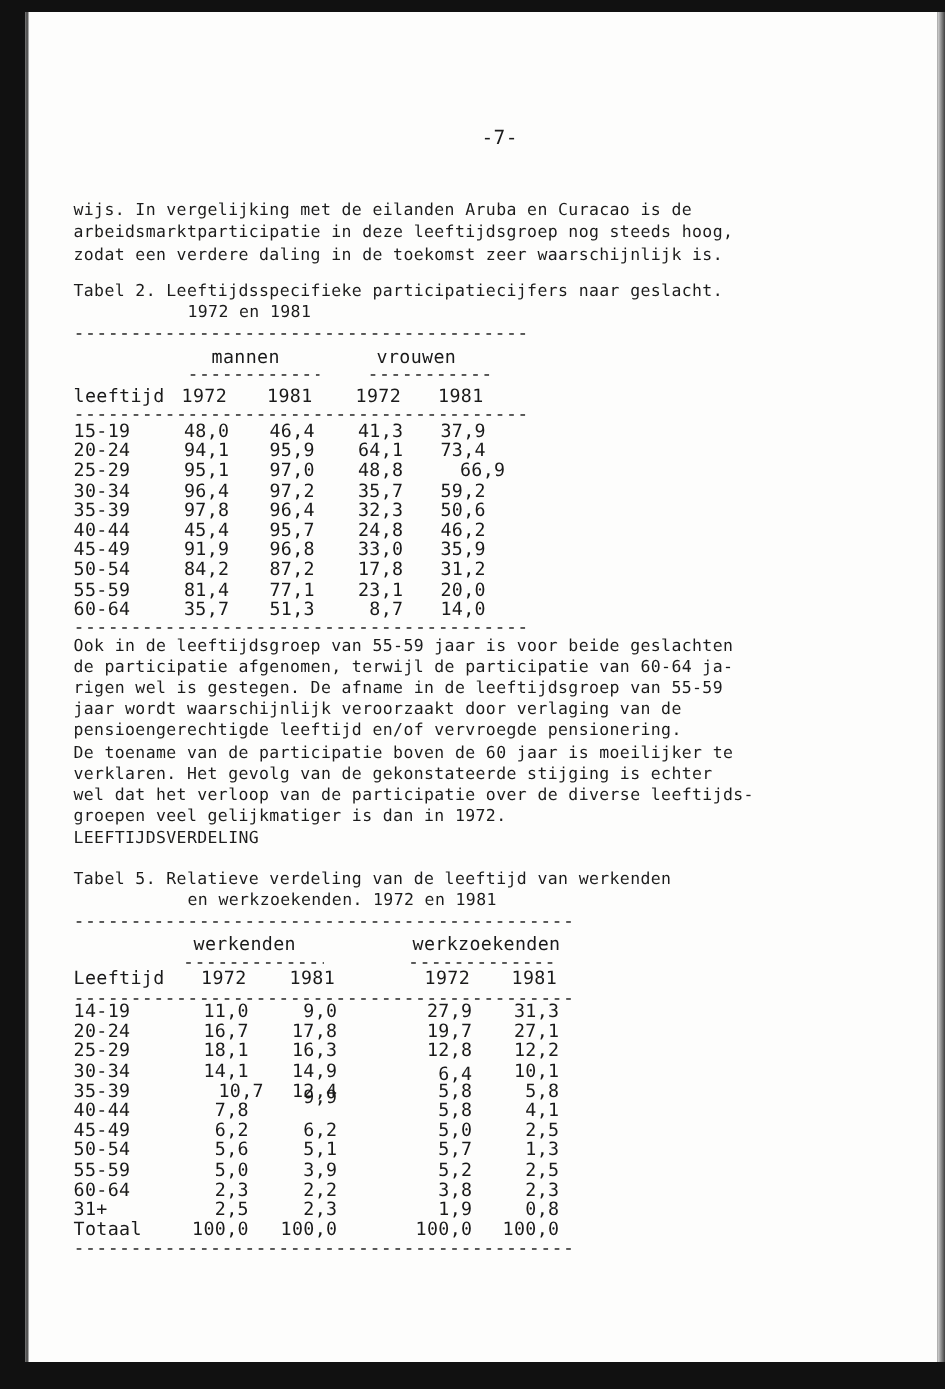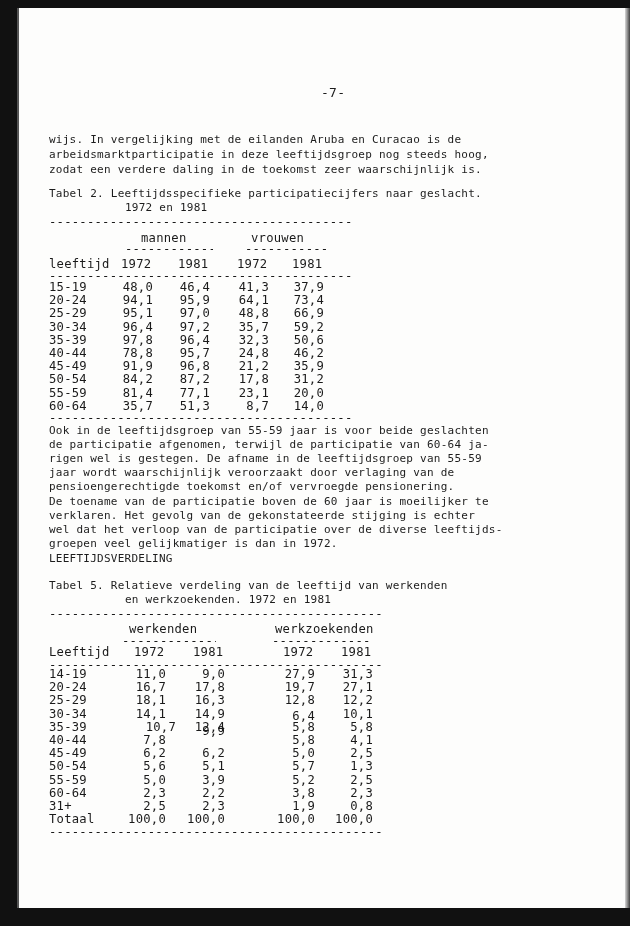--- a/index.html
+++ b/index.html
@@ -71,48 +71,48 @@
           <div class="cell r" style="left:74px;width:60px;top:285.2px">94,1</div>
           <div class="cell r" style="left:131px;width:60px;top:285.2px">95,9</div>
           <div class="cell r" style="left:190px;width:60px;top:285.2px">64,1</div>
           <div class="cell r" style="left:245px;width:60px;top:285.2px">73,4</div>
         </div>
         <div>
           <div class="cell" style="left:30px;top:298.4px">25-29</div>
           <div class="cell r" style="left:74px;width:60px;top:298.4px">95,1</div>
           <div class="cell r" style="left:131px;width:60px;top:298.4px">97,0</div>
           <div class="cell r" style="left:190px;width:60px;top:298.4px">48,8</div>
-          <div class="cell r" style="left:245px;width:60px;top:298.4px">66,9</div>
+          <div class="cell r" style="left:258px;width:60px;top:298.4px">66,9</div>
         </div>
         <div>
           <div class="cell" style="left:30px;top:311.6px">30-34</div>
           <div class="cell r" style="left:74px;width:60px;top:311.6px">96,4</div>
           <div class="cell r" style="left:131px;width:60px;top:311.6px">97,2</div>
           <div class="cell r" style="left:190px;width:60px;top:311.6px">35,7</div>
           <div class="cell r" style="left:245px;width:60px;top:311.6px">59,2</div>
         </div>
         <div>
           <div class="cell" style="left:30px;top:324.8px">35-39</div>
           <div class="cell r" style="left:74px;width:60px;top:324.8px">97,8</div>
           <div class="cell r" style="left:131px;width:60px;top:324.8px">96,4</div>
           <div class="cell r" style="left:190px;width:60px;top:324.8px">32,3</div>
           <div class="cell r" style="left:245px;width:60px;top:324.8px">50,6</div>
         </div>
         <div>
           <div class="cell" style="left:30px;top:338px">40-44</div>
-          <div class="cell r" style="left:74px;width:60px;top:338px">78,8</div>
+          <div class="cell r" style="left:74px;width:60px;top:338px">45,4</div>
           <div class="cell r" style="left:131px;width:60px;top:338px">95,7</div>
           <div class="cell r" style="left:190px;width:60px;top:338px">24,8</div>
           <div class="cell r" style="left:245px;width:60px;top:338px">46,2</div>
         </div>
         <div>
           <div class="cell" style="left:30px;top:351.2px">45-49</div>
           <div class="cell r" style="left:74px;width:60px;top:351.2px">91,9</div>
           <div class="cell r" style="left:131px;width:60px;top:351.2px">96,8</div>
-          <div class="cell r" style="left:190px;width:60px;top:351.2px">21,2</div>
+          <div class="cell r" style="left:190px;width:60px;top:351.2px">33,0</div>
           <div class="cell r" style="left:245px;width:60px;top:351.2px">35,9</div>
         </div>
         <div>
           <div class="cell" style="left:30px;top:364.4px">50-54</div>
           <div class="cell r" style="left:74px;width:60px;top:364.4px">84,2</div>
           <div class="cell r" style="left:131px;width:60px;top:364.4px">87,2</div>
           <div class="cell r" style="left:190px;width:60px;top:364.4px">17,8</div>
           <div class="cell r" style="left:245px;width:60px;top:364.4px">31,2</div>
         </div>
         <div>
@@ -131,21 +131,21 @@
         </div>
       </div>
     <div class="dash" style="left:30px;top:403px;width:302px">------------------------------------------------------------------------</div>
   </div>
 
   <div id="bodypara">
       <div class="txt para" style="top:416px">Ook in de leeftijdsgroep van 55-59 jaar is voor beide geslachten</div>
       <div class="txt para" style="top:430.1px">de participatie afgenomen, terwijl de participatie van 60-64 ja-</div>
       <div class="txt para" style="top:444.2px">rigen wel is gestegen. De afname in de leeftijdsgroep van 55-59</div>
       <div class="txt para" style="top:458.3px">jaar wordt waarschijnlijk veroorzaakt door verlaging van de</div>
-      <div class="txt para" style="top:472.4px">pensioengerechtigde toekomst en/of vervroegde pensionering.</div>
+      <div class="txt para" style="top:472.4px">pensioengerechtigde leeftijd en/of vervroegde pensionering.</div>
       <div class="txt para" style="top:486.5px">De toename van de participatie boven de 60 jaar is moeilijker te</div>
       <div class="txt para" style="top:500.6px">verklaren. Het gevolg van de gekonstateerde stijging is echter</div>
       <div class="txt para" style="top:514.7px">wel dat het verloop van de participatie over de diverse leeftijds-</div>
       <div class="txt para" style="top:528.8px">groepen veel gelijkmatiger is dan in 1972.</div>
     </div>
 
   <div class="txt" style="left:30px;top:544px">LEEFTIJDSVERDELING</div>
 
   <div>
     <div class="txt" style="left:30px;top:571px">Tabel 5. Relatieve verdeling van de leeftijd van werkenden</div>

